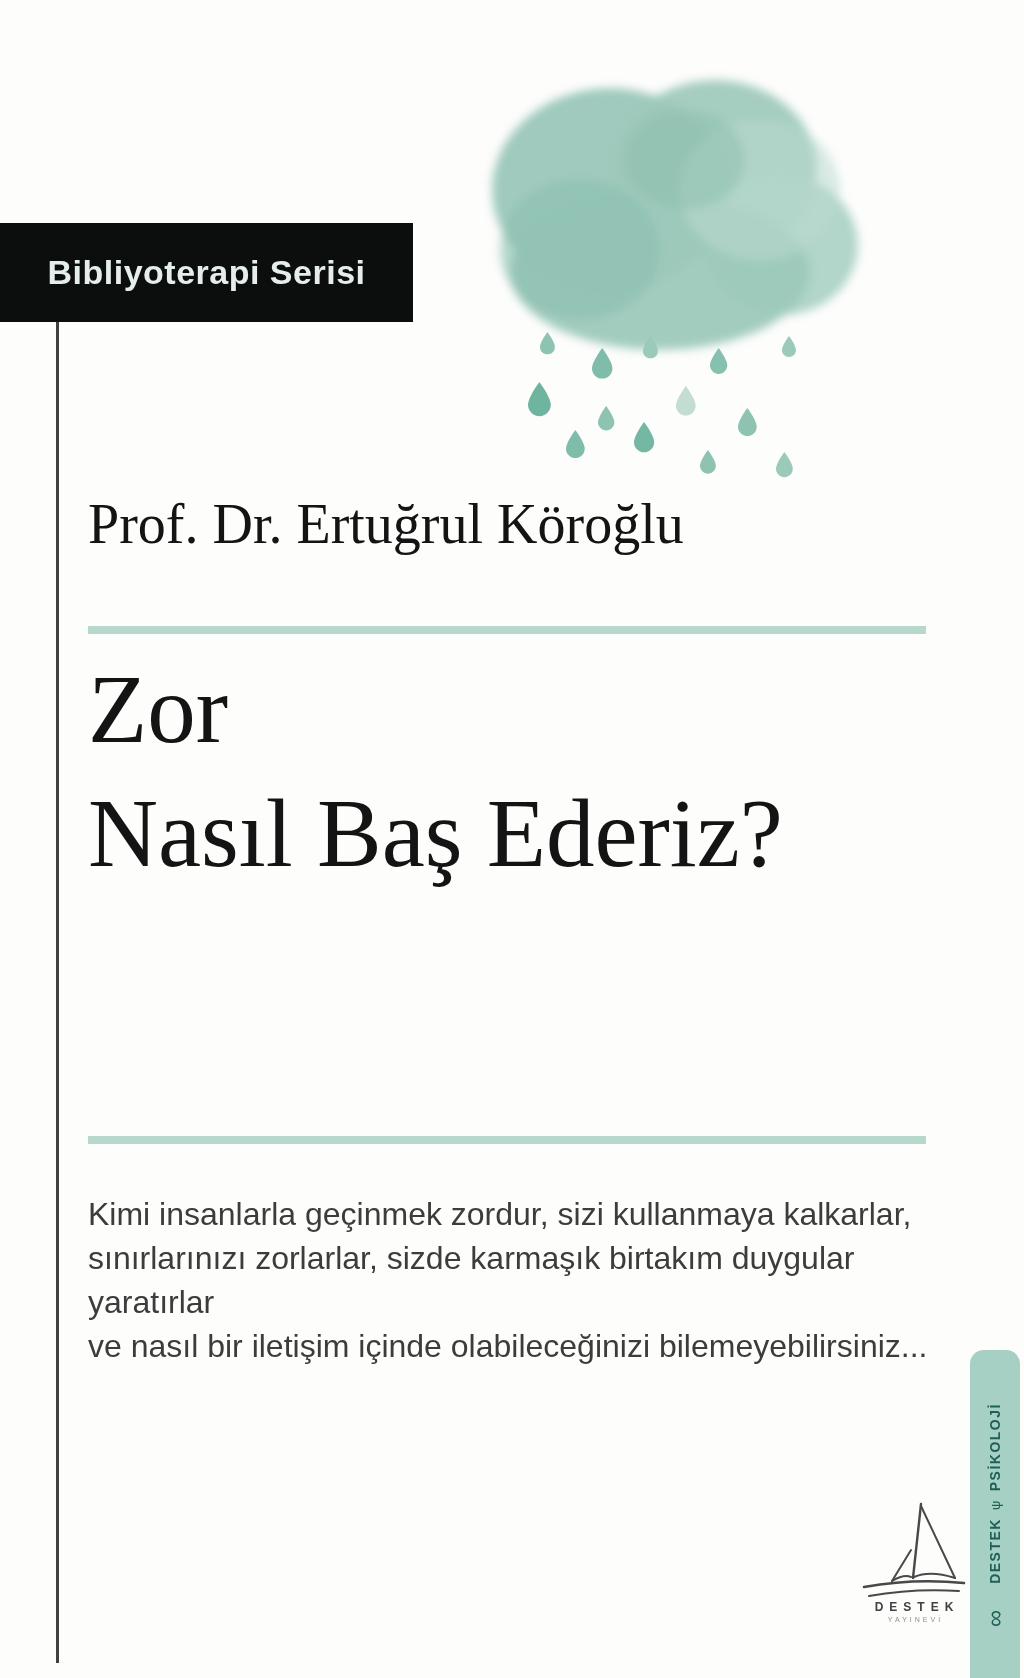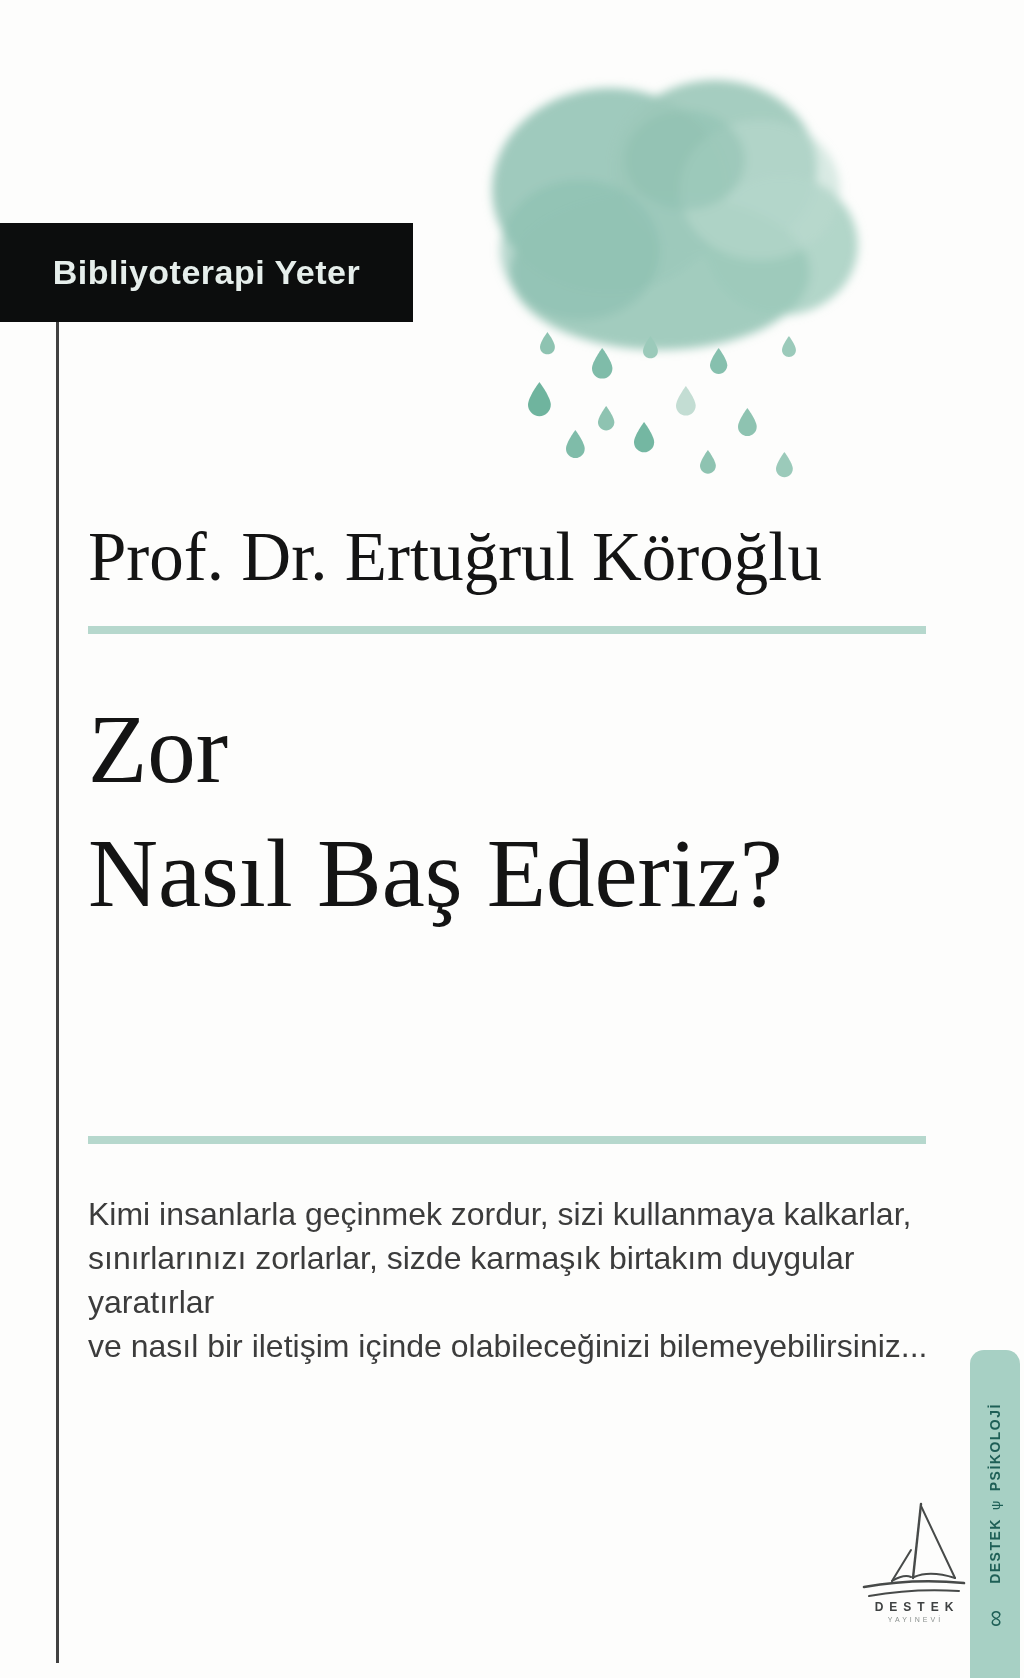--- a/index.html
+++ b/index.html
@@ -24,31 +24,31 @@
   .vline{
     position:absolute;left:56px;top:322px;width:3px;height:1341px;
     background:#414141;
   }
   
   .cloud-wrap{position:absolute;left:460px;top:40px;width:410px;height:460px;}
   
   .author{
     position:absolute;left:88px;top:492px;width:860px;
     font-family:"Liberation Serif", serif;
-    font-size:69px;color:#141414;white-space:nowrap;margin-top:26px;
+    font-size:56px;color:#141414;white-space:nowrap;
   }
   .rule{
     position:absolute;left:88px;width:838px;height:8px;background:#b6d8cd;
   }
   .rule.top{top:626px;}
   .rule.bottom{top:1136px;}
   .title{
     position:absolute;left:88px;top:648px;width:900px;
     font-family:"Liberation Serif", serif;
-    font-size:97px;line-height:124px;color:#141414;margin-top:40px;
+    font-size:97px;line-height:124px;color:#141414;
   }
   .blurb{
     position:absolute;left:88px;top:1192px;width:852px;
     color:#3c3c3c;font-size:32px;line-height:44px;
   }
   .blurb p{margin:0 0 17px 0;white-space:pre-line;}
   
   .spine-tab{
     position:absolute;left:970px;top:1350px;width:50px;height:328px;
     background:#a7d0c4;border-radius:14px 14px 0 0;
@@ -111,21 +111,21 @@
         <use href="#drop" x="0" y="0" fill="#8ec3b1" transform="translate(278,368) scale(0.78)"></use>
         <use href="#drop" x="0" y="0" fill="#7fbca9" transform="translate(106,390) scale(0.78)"></use>
         <use href="#drop" x="0" y="0" fill="#74b7a2" transform="translate(174,382) scale(0.84)"></use>
         <use href="#drop" x="0" y="0" fill="#8ec3b1" transform="translate(240,410) scale(0.66)"></use>
         <use href="#drop" x="0" y="0" fill="#9bcaba" transform="translate(316,412) scale(0.7)"></use>
       </g>
     </svg>
   </div>
 
   <div class="banner">
-    <span>Bibliyoterapi Yeter</span>
+    <span>Bibliyoterapi Serisi</span>
   </div>
 
   <div class="vline"></div>
 
   <div class="author">Prof. Dr. Ertuğrul Köroğlu</div>
 
   <div class="rule top"></div>
 
   <div class="title">
     <div>Zor</div>

